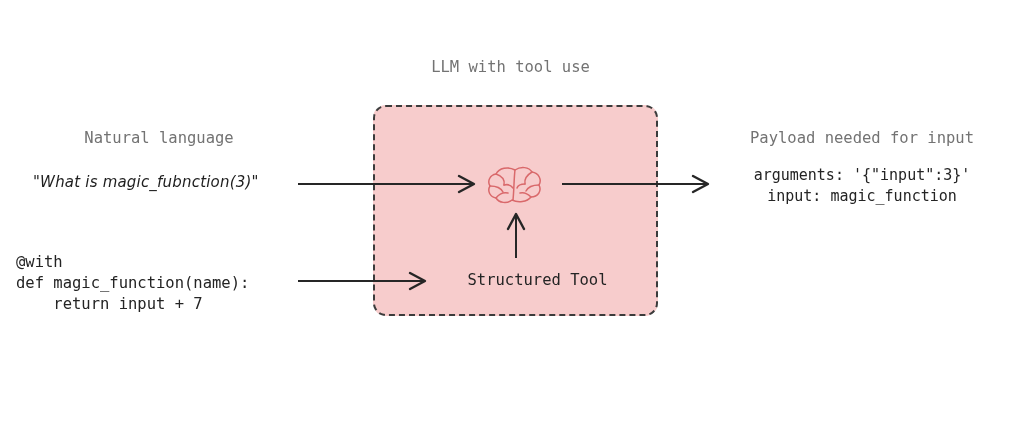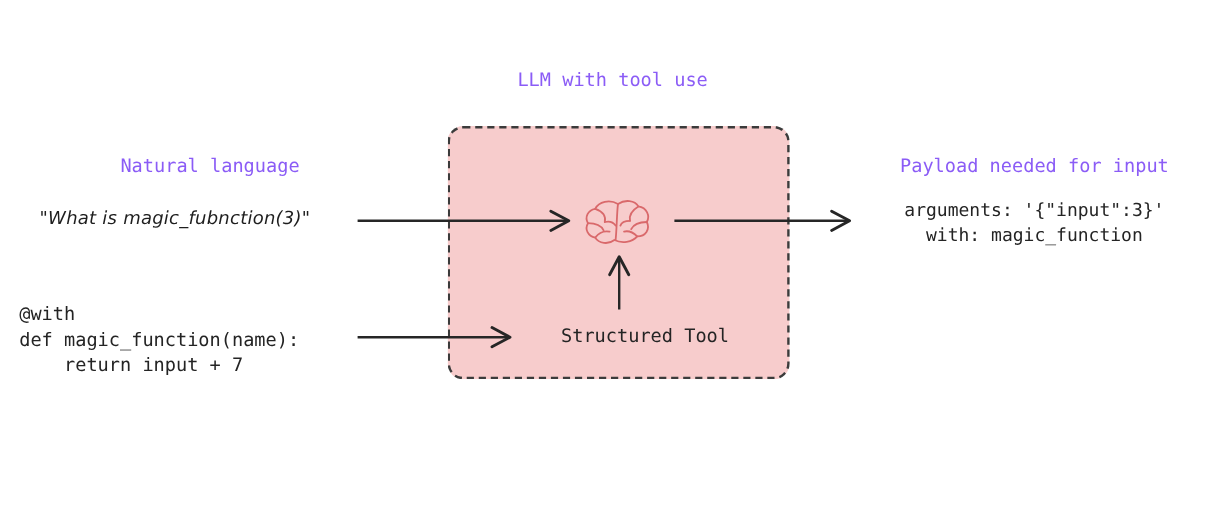--- a/index.html
+++ b/index.html
@@ -22,34 +22,33 @@
 
   
   .mono {
     font-family: "DejaVu Sans Mono", monospace;
     color: #242424;
     white-space: pre;
     letter-spacing: 0px;
   }
   .heading {
     font-size: 15.5px;
-    color: #8b5cf6;
+    color: #737373;
   }
   .title-top {
     font-size: 15.5px;
     left: 0; right: 0;
     text-align: center;
     top: 58px;
   }
   .label-nl {
     left: 0px;
     width: 318px;
     text-align: center;
     top: 129px;
-    margin-left: 16px;
   }
   .label-payload {
     left: 703px;
     width: 318px;
     text-align: center;
     top: 129px;
   }
   .label-bind {
     left: 373px;
     width: 285px;
@@ -125,21 +124,21 @@
 
   <div class="abs quote-hand">"What is magic_fubnction(3)"</div>
 
   <div class="abs mono code-block"><span>@with</span>
 <span>def magic_function(name):</span>
 <span>    return input + 7</span></div>
 
   <div class="abs mono heading label-payload">Payload needed for input</div>
 
   <div class="abs mono payload-block"><span>arguments: '{"input":3}'</span>
-<span>with: magic_function</span></div>
+<span>input: magic_function</span></div>
 
   <svg class="abs" id="overlay" viewBox="0 0 1021 424">
 
     <g>
       <line x1="298" y1="184" x2="472" y2="184" stroke="#262626" stroke-width="2"></line>
       <polyline points="459,176 474,184 459,192" fill="none" stroke="#262626" stroke-width="2.4" stroke-linecap="round" stroke-linejoin="round"></polyline>
     </g>
 
     <g>
       <line x1="562" y1="184" x2="706" y2="184" stroke="#262626" stroke-width="2"></line>

